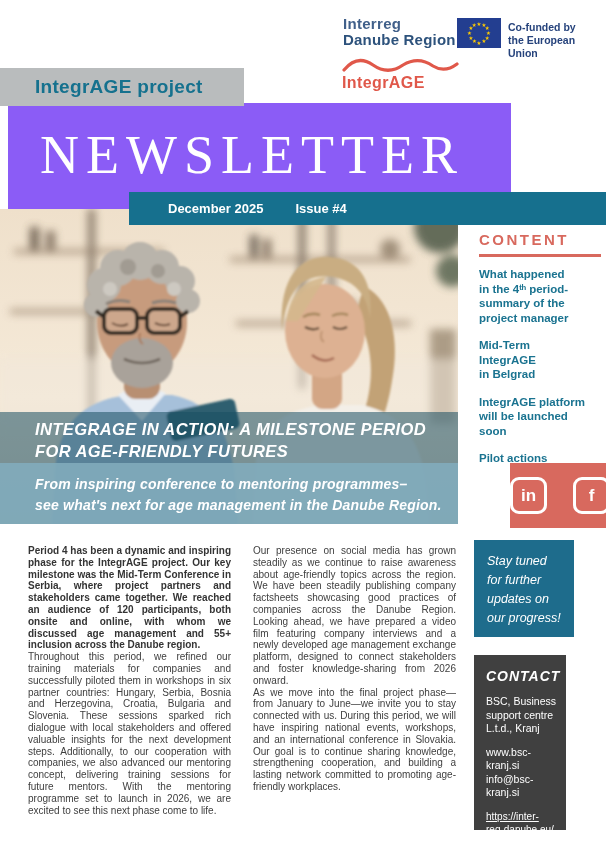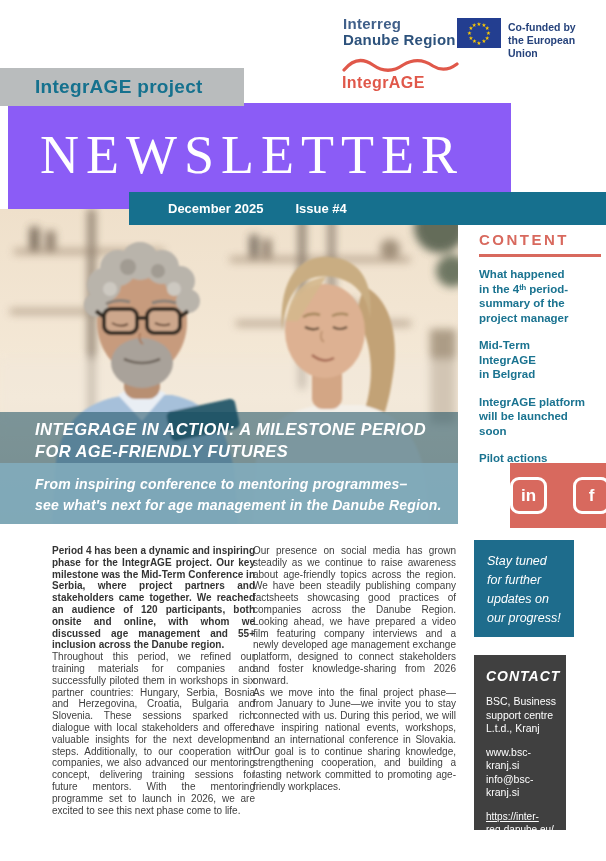--- a/index.html
+++ b/index.html
@@ -37,21 +37,21 @@
   .overlay1{left:0;top:412px;width:458px;height:51px;background:rgba(25,78,99,.55);z-index:5;
             color:#fff;font-style:italic;font-weight:700;font-size:16.5px;line-height:22px;
             padding:6px 12px 0 35px;box-sizing:border-box;letter-spacing:.4px;}
   .overlay2{left:0;top:463px;width:458px;height:61px;background:rgba(122,165,182,.95);z-index:5;
             color:#fff;font-style:italic;font-weight:700;font-size:14px;line-height:21px;
             padding:11px 0 0 35px;box-sizing:border-box;letter-spacing:.2px;}
 
   
   .col{top:545px;width:203px;color:#3e3e3e;font-size:10px;line-height:11.8px;text-align:justify;}
   .col p{margin:0;}
-  .col1{left:52px;}
+  .col1{left:28px;}
   .col2{left:253px;}
   .lead{font-weight:700;color:#343434;}
 
   
   .content-title{left:479px;top:231px;font-size:15px;font-weight:800;color:#d8695e;letter-spacing:2.5px;}
   .content-rule{left:479px;top:254px;width:122px;height:2.5px;background:#d8695e;}
   .toc{left:479px;top:267px;width:126px;}
   .toc-item{font-size:11.5px;font-weight:700;color:#1a7390;line-height:14.5px;margin-bottom:13px;cursor:pointer;}
   .prewrap{white-space:pre-line;}
 

